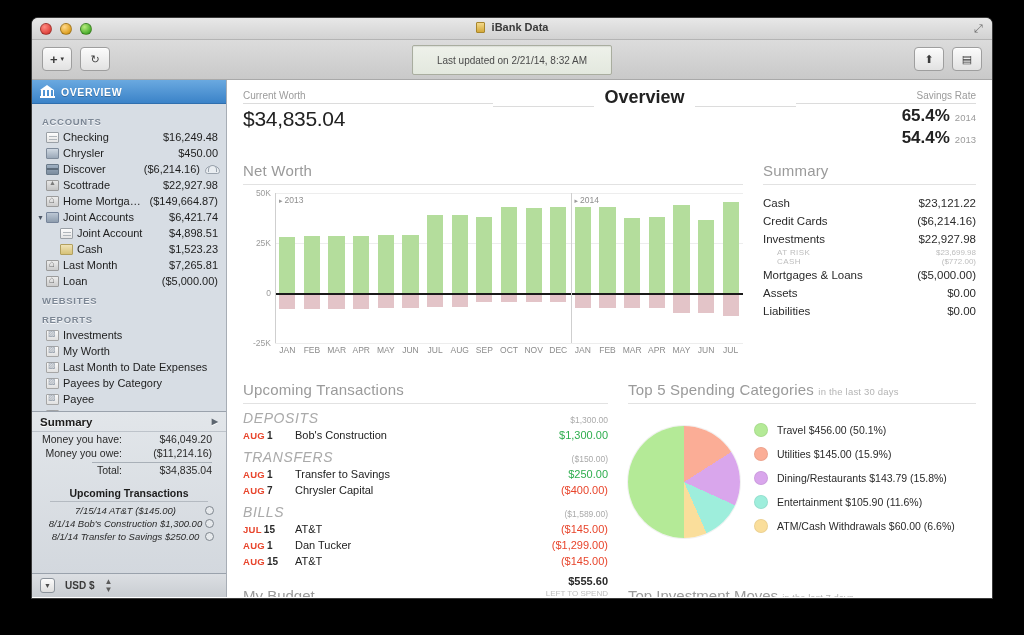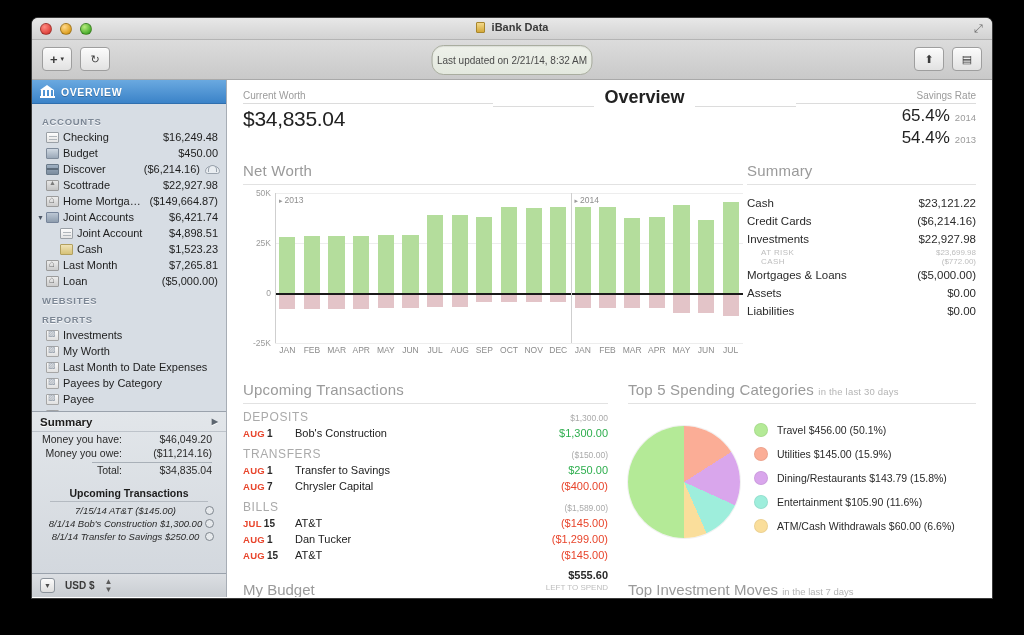--- a/index.html
+++ b/index.html
@@ -61,23 +61,23 @@
     background: linear-gradient(to bottom,#fbfbfb,#e2e2e2);
     border: 1px solid #9e9e9e; border-radius: 4px;
     display: flex; align-items: center; justify-content: center;
     font-size: 11px; color: #3b3b3b;
     box-shadow: 0 1px 0 rgba(255,255,255,.7) inset;
   }
   .tb-btn .plus { font-size: 13px; font-weight: bold; line-height: 1; }
   .tb-btn .caret { font-size: 7px; margin-left: 3px; }
   .status-pill {
     position: absolute; left: 50%; transform: translateX(-50%); top: 5px;
-    width: 161px; height: 30px;
+    width: 200px; height: 30px;
     background: linear-gradient(to bottom,#eef1ea,#e3e8de);
-    border: 1px solid #a9ad9f; border-radius: 12px;
+    border: 1px solid #a9ad9f; border-radius: 2px;
     display: flex; align-items: center; justify-content: center;
     font-size: 10px; color: #4a4a4a;
     box-shadow: 0 1px 1px rgba(0,0,0,.08) inset;
   }
 
   
   .body-split { display: flex; height: 517px; }
 
   
   .sidebar {
@@ -214,25 +214,25 @@
   .worth-row { display: flex; align-items: flex-start; padding-top: 10px; }
   .worth-left { width: 250px; }
   .rule-label { font-size: 10px; color: #9b9b9b; }
   .rule-line  { border-top: 1px solid #dcdcdc; margin-top: 2px; }
   .worth-val { font-size: 21px; color: #222; margin-top: 3px; letter-spacing: -.3px; }
   .worth-center { flex: 1; text-align: center; position: relative; }
   .ov-title { font-size: 18px; font-weight: bold; color: #222; display: inline-block;
               padding: 0 10px; position: relative; top: 4px; }
   .worth-right { width: 180px; text-align: right; }
   .sr-row { display: flex; align-items: baseline; justify-content: flex-end; gap: 5px; margin-top: 2px; }
-  .sr-pct { font-size: 17px; color: #222; }
+  .sr-pct { font-size: 17px; color: #222; font-weight: bold; }
   .sr-yr  { font-size: 9.5px; color: #9b9b9b; }
 
   
-  .cols2 { display: flex; gap: 4px; margin-top: 14px; }
+  .cols2 { display: flex; gap: 20px; margin-top: 14px; }
   .col-net { width: 500px; flex: none; }
   .col-sum { flex: 1; }
   .sec-title { font-size: 15px; color: #9a9a9a; letter-spacing: .2px; }
   .sec-title .sub { font-size: 9.5px; color: #b4b4b4; }
   .sec-rule { border-top: 1px solid #e2e2e2; margin-top: 5px; }
 
   
   .chart-wrap { position: relative; height: 172px; margin-top: 8px; }
   .chart-yax {
     position: absolute; left: 0; top: 0; width: 30px; height: 150px;
@@ -267,21 +267,21 @@
   .sum-sub { display: flex; align-items: baseline; padding: 0 0 0 14px; }
   .sum-sub .k { flex: 1; font-size: 8px; color: #bdbdbd; letter-spacing: .4px; }
   .sum-sub .v { font-size: 8px; color: #bdbdbd; }
 
   
   .cols3 { display: flex; gap: 20px; margin-top: 16px; }
   .col-tx { width: 365px; flex: none; }
   .col-pie { flex: 1; }
 
   .tx-group { display: flex; align-items: baseline; padding: 6px 0 1px; }
-  .tx-group .g { flex: 1; font-size: 12px; color: #aaa; letter-spacing: .6px; }
+  .tx-group .g { flex: 1; font-size: 14px; color: #aaa; letter-spacing: .6px; font-style: italic; }
   .tx-group .s { font-size: 8.5px; color: #aaa; }
   .tx-row { display: flex; align-items: baseline; padding: 2px 0; }
   .tx-date { width: 52px; flex: none; font-size: 9.5px; }
   .tx-date .m { color: #e8452c; font-weight: bold; letter-spacing: .3px; }
   .tx-date .d { color: #2a2a2a; font-weight: bold; margin-left: 2px; font-size: 10px; }
   .tx-name { flex: 1; font-size: 11px; color: #222; }
   .tx-amt  { font-size: 11px; white-space: nowrap; }
   .tx-amt.pos { color: #2eae4e; }
   .tx-amt.neg { color: #e8452c; }
   .show-less { font-size: 8.5px; color: #4a8fd4; padding-top: 3px; }
@@ -362,21 +362,21 @@
 
         <div class="sb-scroll" id="sidebar-sections">
             <div class="sb-header">ACCOUNTS</div>
             <div class="sb-row">
               <span class="sb-ico ico-check"></span>
               <span class="sb-label">Checking</span>
               <span class="sb-amt">$16,249.48</span>
             </div>
             <div class="sb-row">
               <span class="sb-ico ico-savings"></span>
-              <span class="sb-label">Budget</span>
+              <span class="sb-label">Chrysler</span>
               <span class="sb-amt">$450.00</span>
             </div>
             <div class="sb-row">
               <span class="sb-ico ico-card"></span>
               <span class="sb-label">Discover</span>
               <span class="sb-amt">($6,214.16)</span>
               <span class="cloud-ico"></span>
             </div>
             <div class="sb-row">
               <span class="sb-ico ico-invest"></span>

